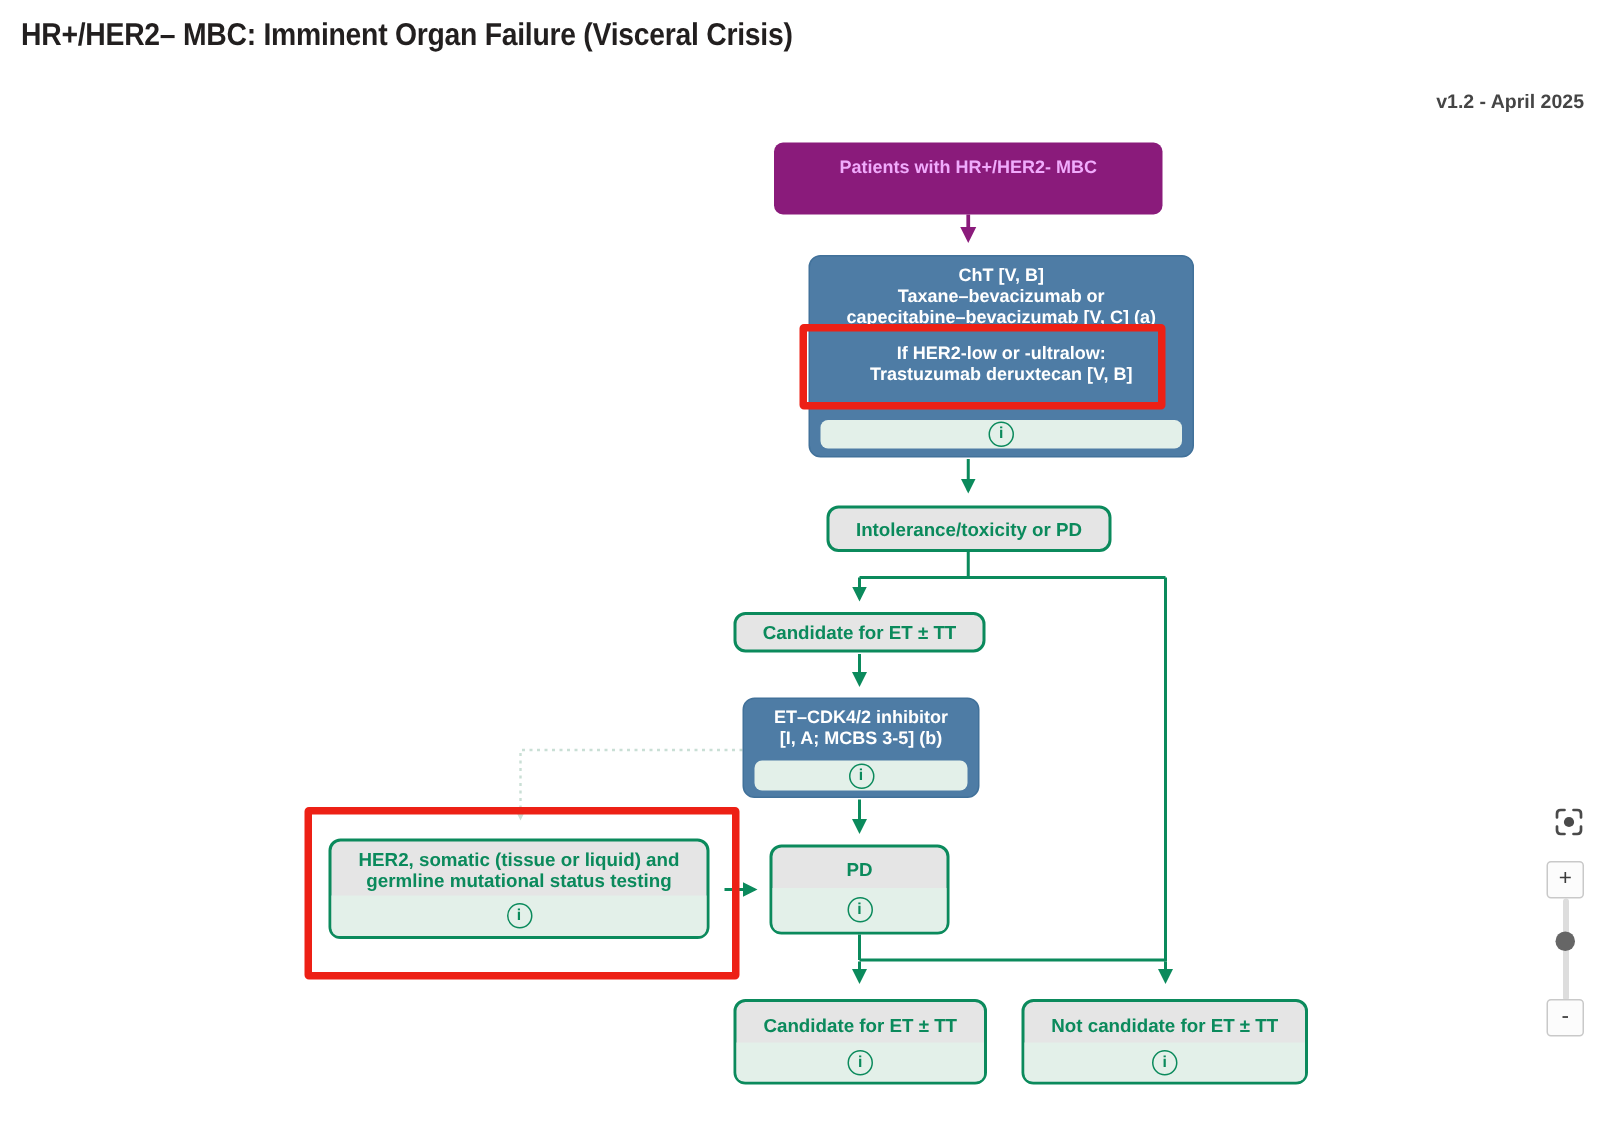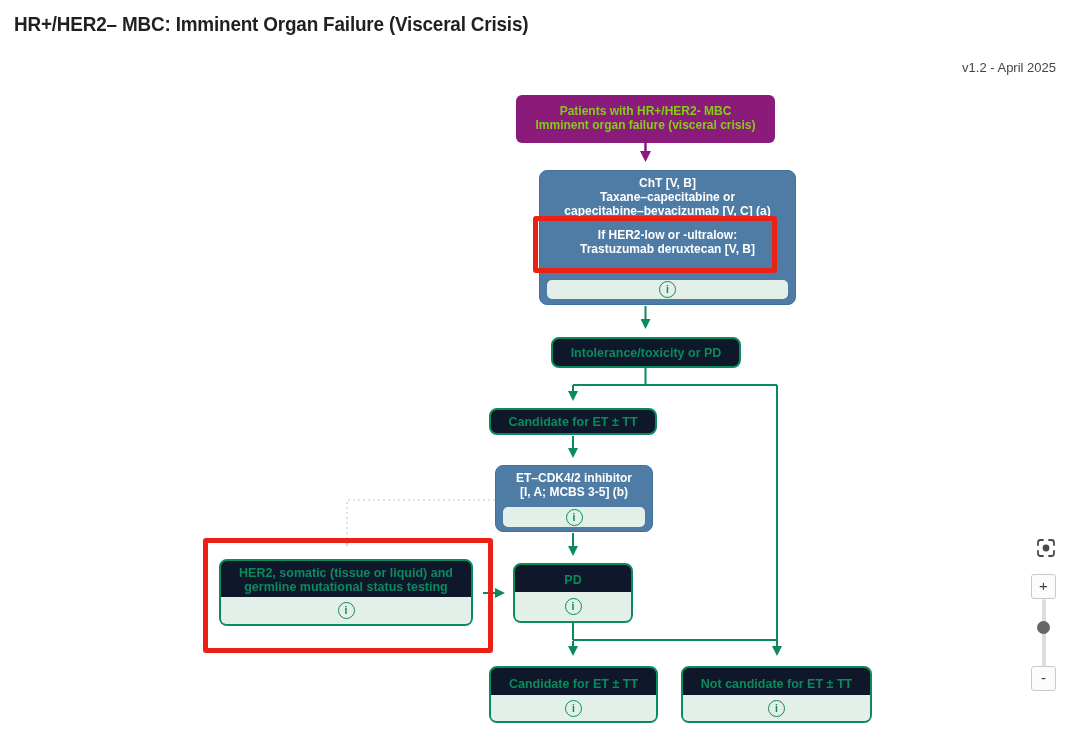--- a/index.html
+++ b/index.html
@@ -10,27 +10,27 @@
     --purple:#8A1B7B;
     --red:#ED2015;
     --dotted:#C9DFD5;
     --txt:#221f1f;
   }
   html,body{margin:0;padding:0;background:#fff;}
   #page{position:relative;width:1080px;height:747px;background:#fff;overflow:hidden;
         font-family:"Liberation Sans",sans-serif;}
   #title{position:absolute;left:14px;top:12px;font-size:21px;font-weight:800;color:var(--txt);
          letter-spacing:-0.2px;transform:scaleX(0.9);transform-origin:0 50%;white-space:nowrap;}
-  #version{position:absolute;right:24px;top:60px;font-size:13px;color:#454545;}
+  #version{position:absolute;right:24px;top:60px;font-size:13px;color:#454545;font-weight:bold;}
   #connectors{position:absolute;left:0;top:0;pointer-events:none;z-index:1;}
   .box{position:absolute;box-sizing:border-box;text-align:center;font-weight:700;z-index:2;}
-  .purplebox{background:var(--purple);border-radius:6px;color:#84cc16;font-size:12px;line-height:14px;padding-top:9px;}
+  .purplebox{background:var(--purple);border-radius:6px;color:#f0abfc;font-size:12px;line-height:14px;padding-top:9px;}
   .bluebox{background:var(--blue);border:1px solid var(--blue-border);border-radius:8px;color:#fff;
            font-size:12px;line-height:14px;}
-  .gbox{background:#0f172a;border:2px solid var(--green);border-radius:8px;color:var(--green);font-size:12.5px;}
+  .gbox{background:#e5e5e5;border:2px solid var(--green);border-radius:8px;color:var(--green);font-size:12.5px;}
   .center{display:flex;align-items:center;justify-content:center;}
   .ln{line-height:14px;}
   .hl{position:absolute;left:0;right:0;line-height:14px;}
   .infobar{position:absolute;left:7px;right:7px;bottom:4px;height:19px;background:var(--mint);
            border-radius:5px;display:flex;align-items:center;justify-content:center;cursor:pointer;}
   .mintfoot{position:absolute;left:0;right:0;bottom:0;background:var(--mint);
             border-radius:0 0 5px 5px;display:flex;align-items:center;justify-content:center;cursor:pointer;}
   .iic{display:inline-flex;align-items:center;justify-content:center;width:15px;height:15px;
        border:1.6px solid var(--green);border-radius:50%;color:var(--green);
        font-size:10.5px;font-weight:700;font-style:normal;line-height:1;}
@@ -91,26 +91,25 @@
     <path d="M573,533 V554" stroke="#0B8A5C" stroke-width="2" fill="none" marker-end="url(#mg)"></path>
     <path d="M483,593 H503" stroke="#0B8A5C" stroke-width="2" fill="none" marker-end="url(#mg)"></path>
     <path d="M573,623 V640 M573,640 H777" stroke="#0B8A5C" stroke-width="2" fill="none"></path>
     <path d="M573,641 V654" stroke="#0B8A5C" stroke-width="2" fill="none" marker-end="url(#mg)"></path>
     <path d="M777,641 V654" stroke="#0B8A5C" stroke-width="2" fill="none" marker-end="url(#mg)"></path>
     <path d="M495,500 H347 V545" stroke="#C9DFD5" stroke-width="1.6" stroke-dasharray="2 3" fill="none" marker-end="url(#ml)"></path>
   </svg>
 
   <div id="start-box" class="box purplebox">
     <div class="ln">Patients with HR+/HER2- MBC</div>
-    <div class="ln">Imminent organ failure (visceral crisis)</div>
   </div>
 
   <div id="cht-box" class="box bluebox">
     <div class="ln">ChT [V, B]</div>
-    <div class="ln">Taxane–capecitabine or</div>
+    <div class="ln">Taxane–bevacizumab or</div>
     <div class="ln">capecitabine–bevacizumab [V, C] (a)</div>
     <div class="hl" style="top:57px;">If HER2-low or -ultralow:</div>
     <div class="hl" style="top:71px;">Trastuzumab deruxtecan [V, B]</div>
     <div class="infobar" style="height:19px;bottom:5px;">
       <span class="iic">i</span>
     </div>
   </div>
   <div id="cht-red" class="redrect"></div>
 
   <div id="intolerance-box" class="box gbox center">

